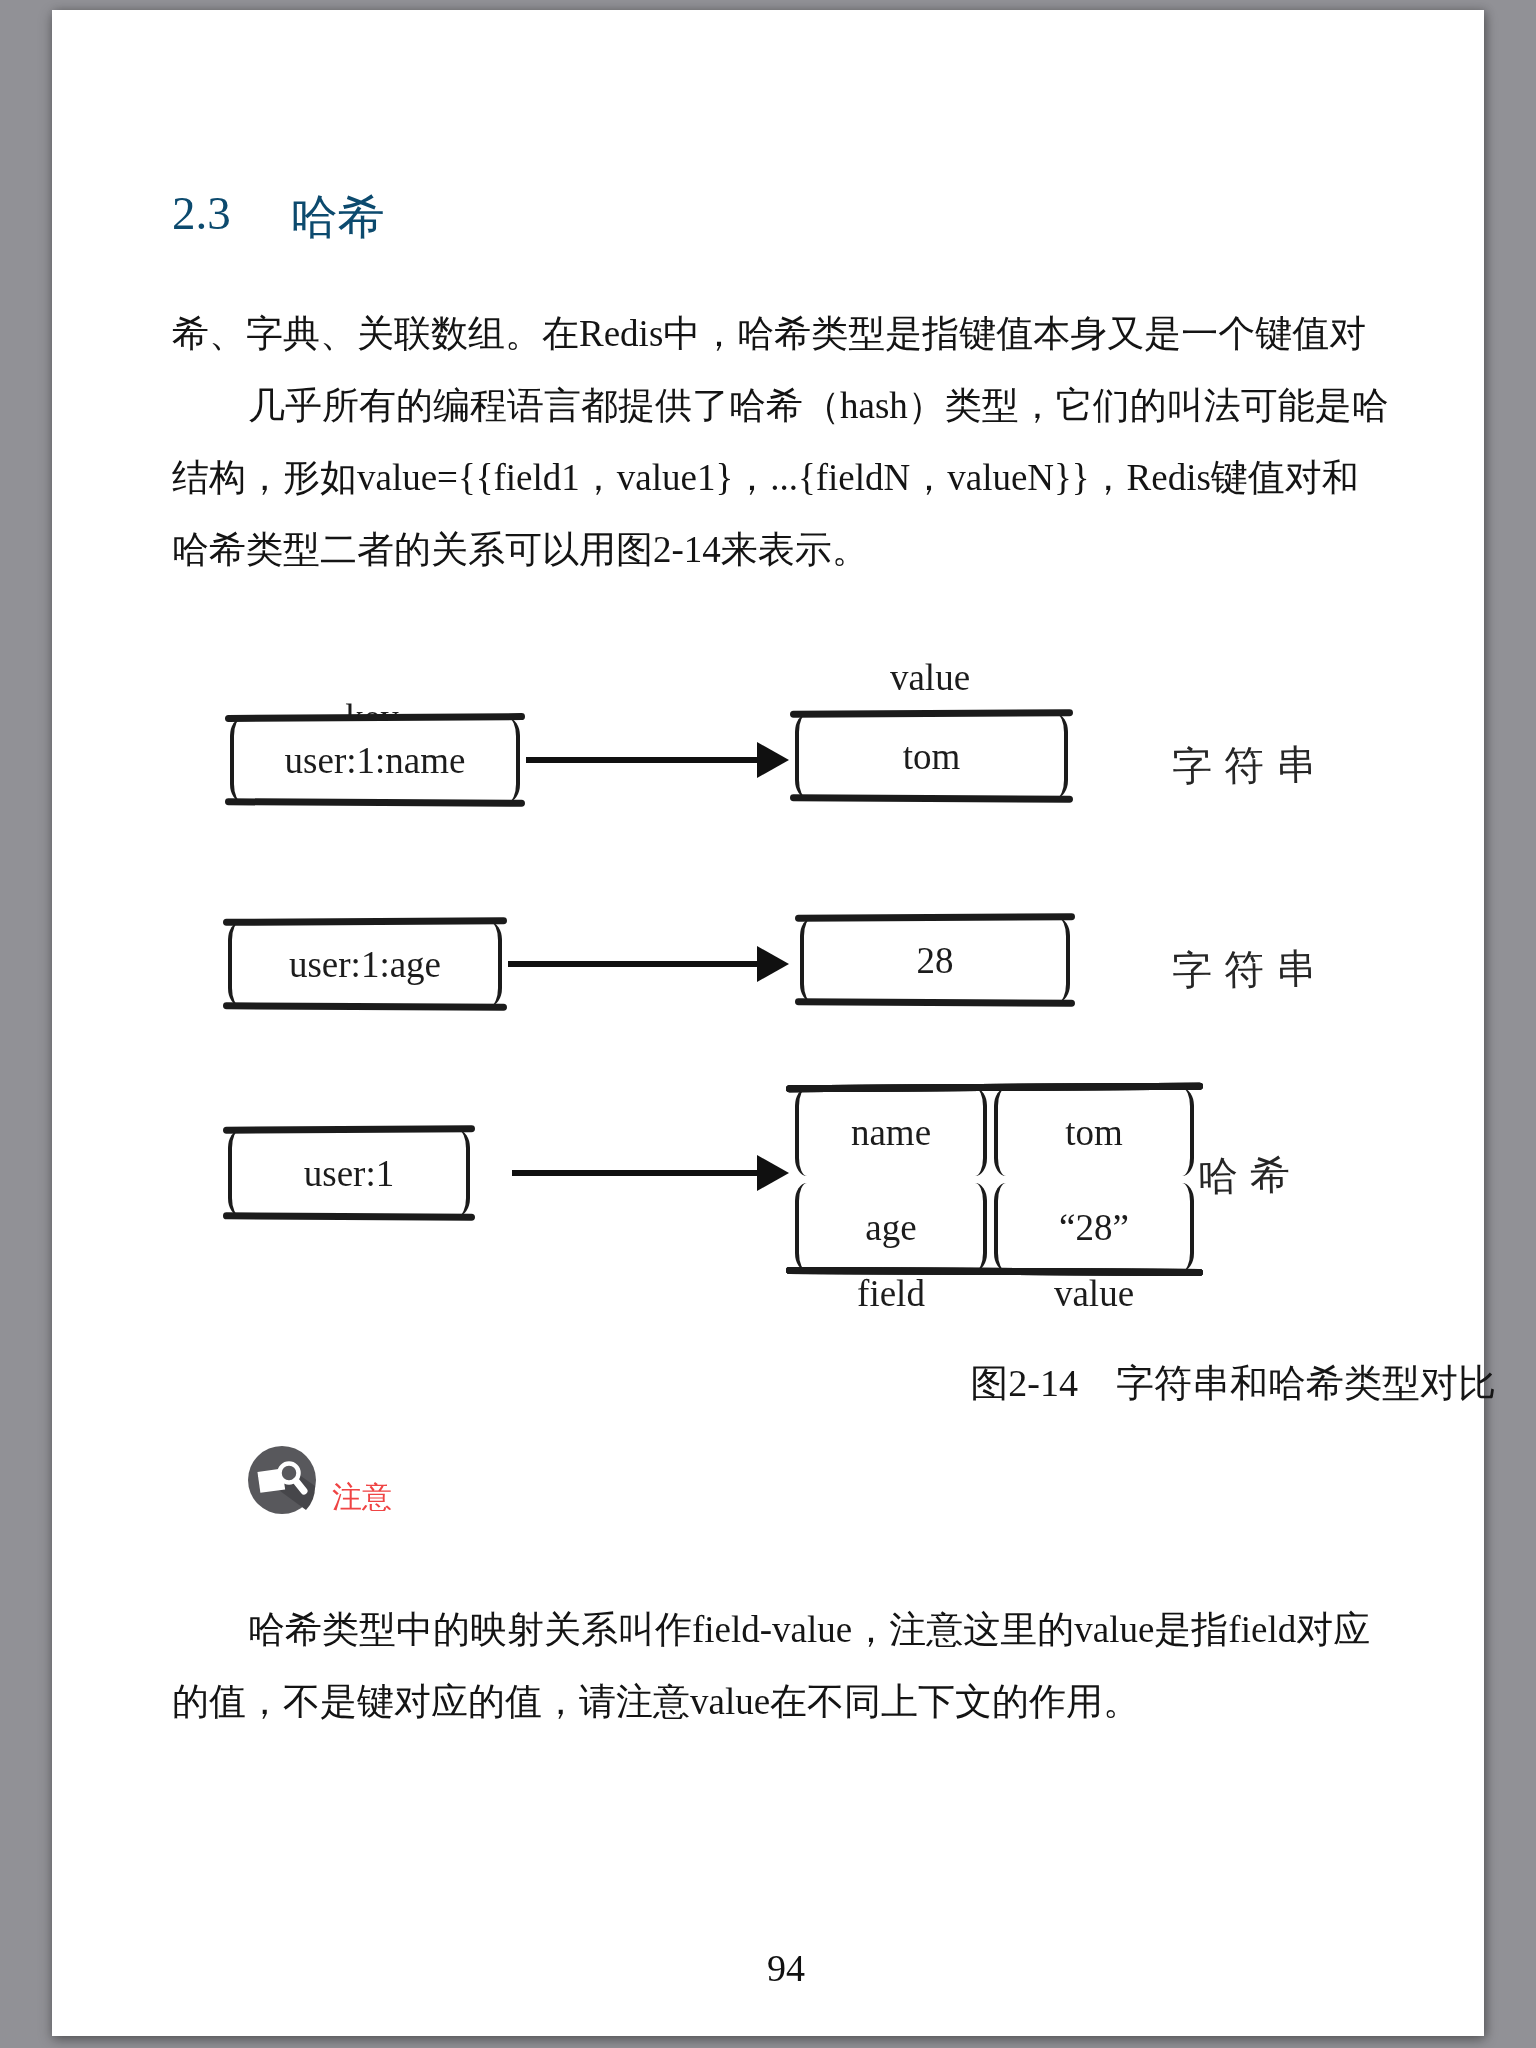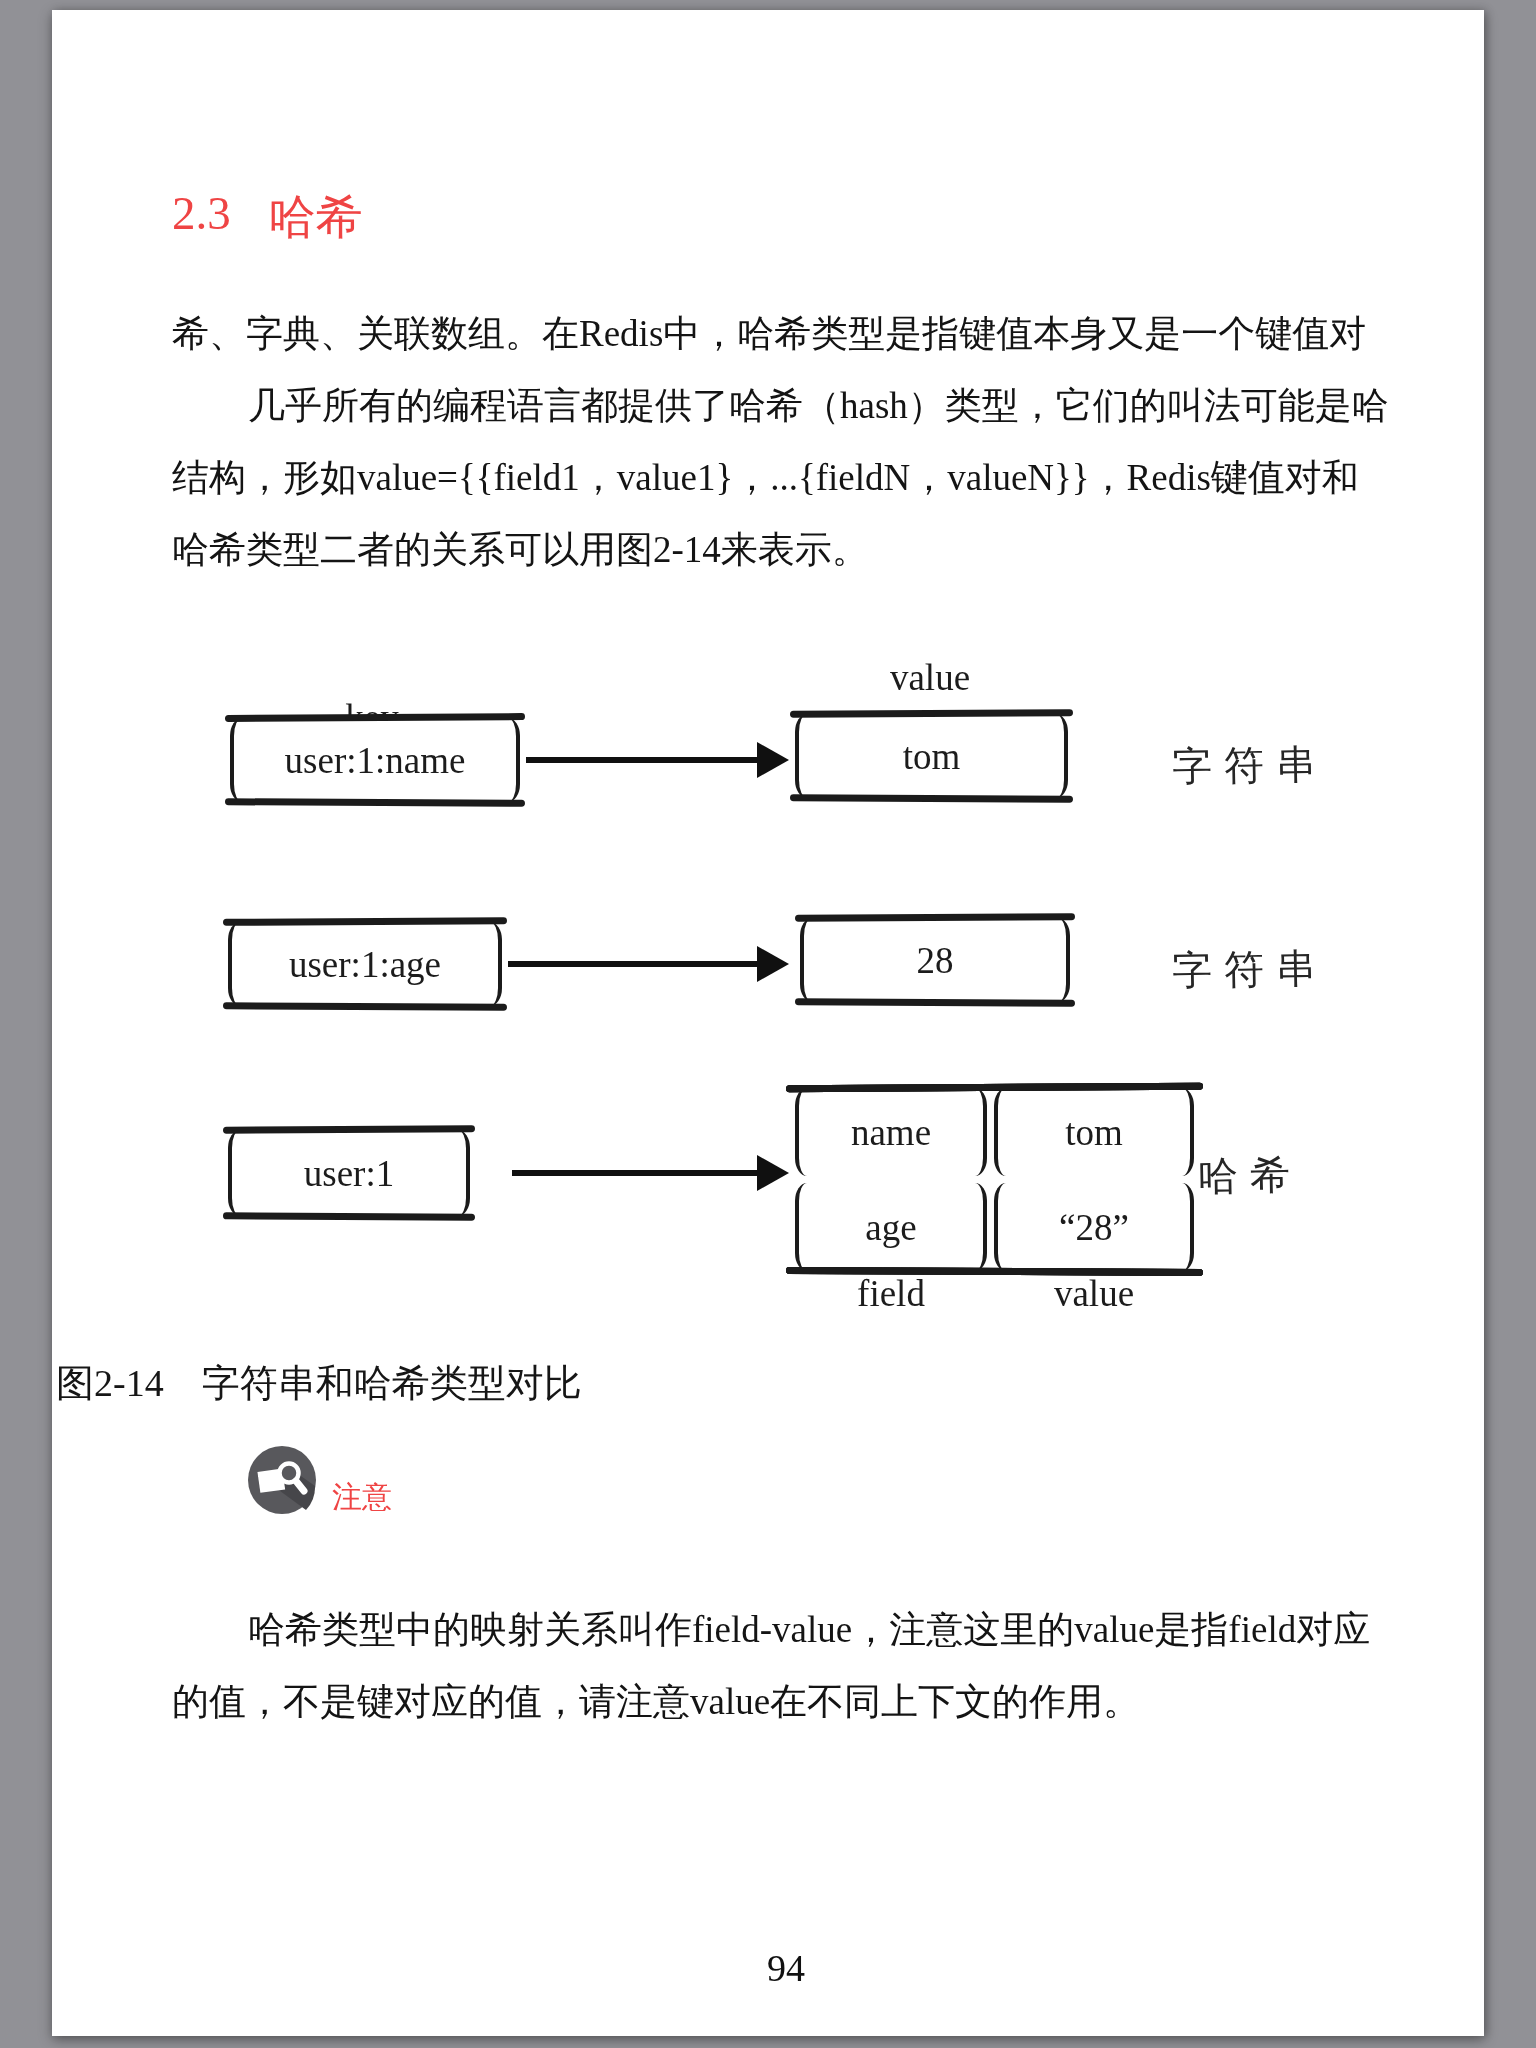--- a/index.html
+++ b/index.html
@@ -13,22 +13,22 @@
   }
   .page {
     position:absolute; left:52px; top:10px;
     width:1432px; height:2026px;
     background:#ffffff;
     box-shadow:0 4px 12px rgba(0,0,0,0.35), 3px 0 8px rgba(0,0,0,0.18);
   }
   
   .heading {
     position:absolute; left:120px; top:176px;
-    display:flex; gap:38px;
-    font-size:47px; color:#ef4444; font-weight:400;
+    display:flex; gap:60px;
+    font-size:47px; color:#0c4a6e; font-weight:400;
   }
   
   .para { position:absolute; left:120px; width:1286px; font-size:37px; }
   .para .line { height:72px; line-height:72px; white-space:nowrap; }
   .para .line.indent { text-indent:76px; }
   .para1 { top:288px; }
   .para2 { top:1584px; }
   
   .figure { position:absolute; left:0; top:640px; width:1432px; height:702px; }
   .flabel { position:absolute; font-size:37px; text-align:center; color:#1c1c1c; }
@@ -60,22 +60,22 @@
     position:absolute; font-size:40px; color:#262626;
     letter-spacing:12px; white-space:nowrap;
     transform:rotate(-1deg);
   }
   .hash-table {
     position:absolute; left:743px; top:438px;
     display:grid; grid-template-columns:192px 200px; grid-template-rows:88px 88px;
     column-gap:7px; row-gap:7px;
   }
   .caption {
-    position:absolute; top:1348px; left:4px; width:1432px;
-    text-align:left; font-size:38px; color:#161616;
+    position:absolute; top:1348px; left:12px; width:1432px;
+    text-align:right; font-size:38px; color:#161616;
   }
   
   .note { position:absolute; left:194px; top:1434px; display:flex; align-items:flex-end; }
   .note-label { font-size:30px; color:#ef4444; line-height:46px; margin-left:14px; }
   
   .pagenum {
     position:absolute; top:1936px; left:0; width:1432px;
     text-align:center; font-size:38px; color:#111;padding-left:36px;
   }
 </style>

